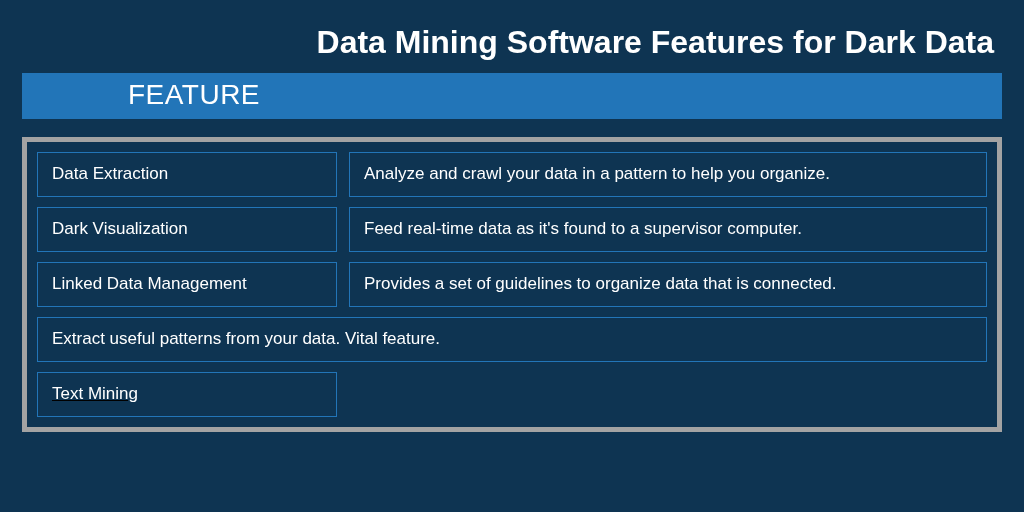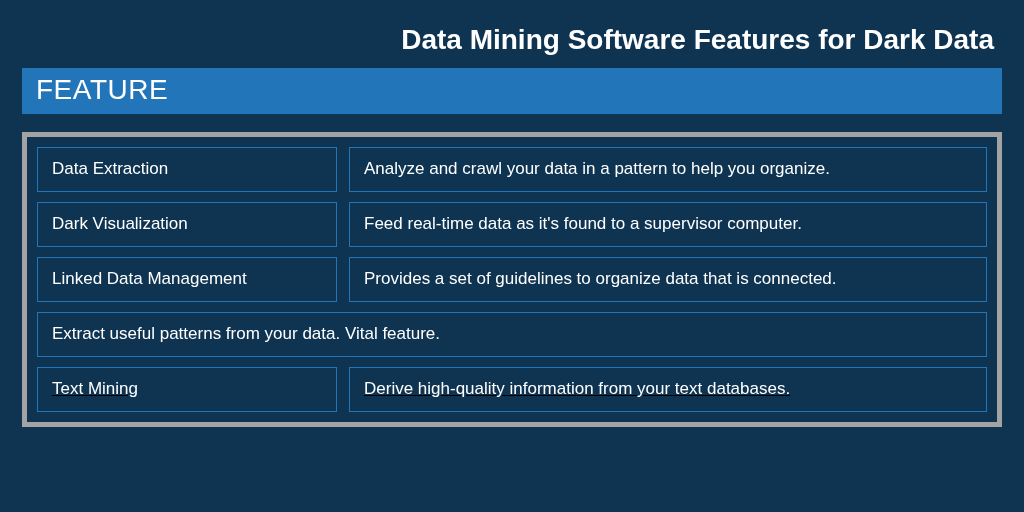--- a/index.html
+++ b/index.html
@@ -5,36 +5,37 @@
   * { margin: 0; padding: 0; box-sizing: border-box; }
   body {
     width: 1024px;
     height: 512px;
     background: #0e3452;
     font-family: "Segoe UI", "Myriad Pro", Arial, sans-serif;
     overflow: hidden;
   }
   .title {
     color: #ffffff;
-    font-size: 28px;
+    font-size: 32px;
     font-weight: 700;
     padding: 24px 30px 12px 0;
     text-align: right;
   }
   .header-row {
     background: #2275b8;
     display: flex;
     margin: 0 22px 0 22px;
     padding: 6px 0 8px 0;
   }
   .header-cell {
     color: #ffffff;
     font-size: 28px;
     font-weight: 400;
     letter-spacing: 0.5px;
+    text-align: center;
   }
   .header-feature { flex: 0 0 330px; padding-left: 14px; }
   .header-allows  { flex: 1; padding-left: 8px; }
   .table-wrap {
     margin: 18px 22px 0 22px;
     border: 5px solid #a3a3a3;
     padding: 10px;
   }
   .row {
     display: flex;
@@ -73,15 +74,14 @@
   </div>
   <div class="row">
     <div class="cell cell-feature">Linked Data Management</div>
     <div class="cell cell-desc">Provides a set of guidelines to organize data that is connected.</div>
   </div>
   <div class="row">
     <div class="cell cell-desc">Extract useful patterns from your data. Vital feature.</div>
   </div>
   <div class="row">
     <div class="cell cell-feature">Text Mining</div>
-    <div class="cell cell-desc">Derive high-quality information from your text databases.</div>
   </div>
 </div>
 
 </body></html>

